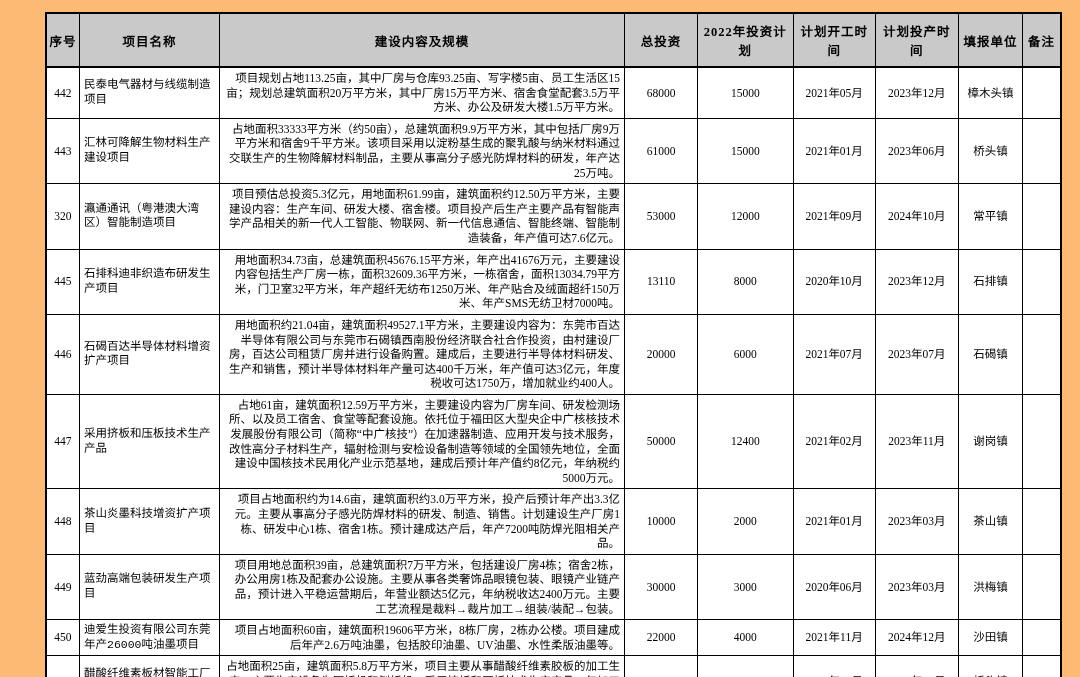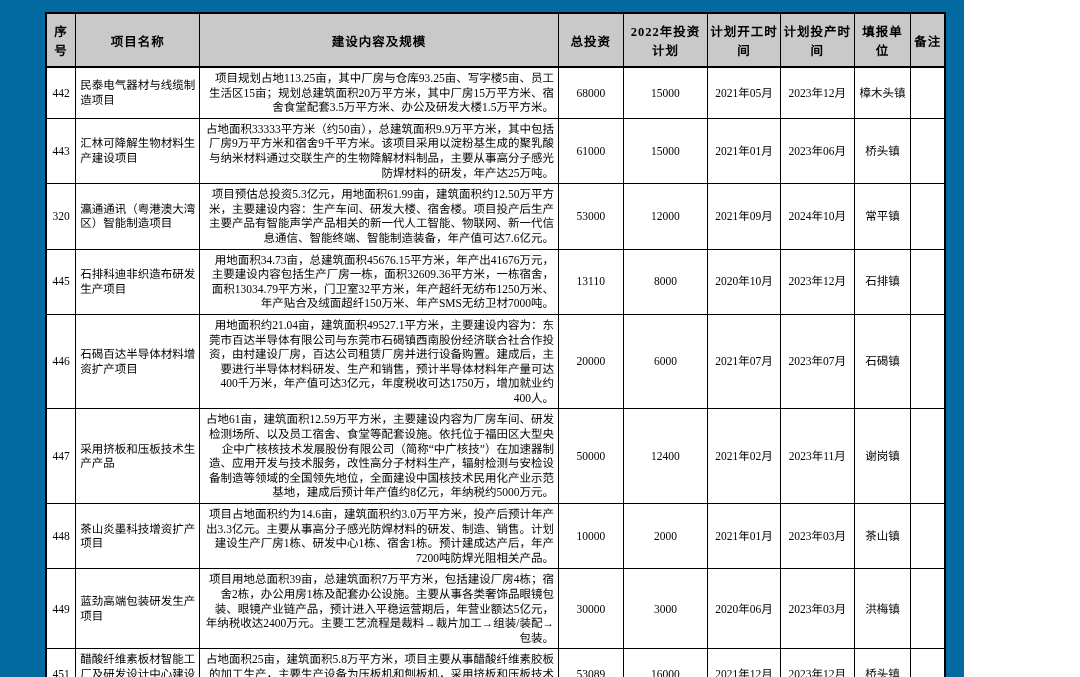--- a/index.html
+++ b/index.html
@@ -2,23 +2,23 @@
 <html lang="zh-CN"><head>
 <meta charset="utf-8">
 <style>
   * { box-sizing: border-box; margin: 0; padding: 0; }
   html, body {
     background: #ffffff;
     font-family: "Liberation Serif", "DejaVu Serif", serif;
     color: #000000;
   }
   .page {
-    width: 964px;
+    width: 1080px;
     height: 677px;
-    background: #0369a1;
+    background: #fdba74;
     padding: 12px 18px 10px 45px;
     overflow: hidden;
   }
   table.projects {
     border-collapse: collapse;
     width: 100%;
     table-layout: fixed;
     border: 2px solid #000;
   }
   table.projects th, table.projects td {
@@ -38,21 +38,21 @@
   }
   table.projects td {
     font-size: 11.5px;
     line-height: 14.6px;
     padding: 3px 4px;
     background: #ffffff;
   }
   td.c-seq, td.c-total, td.c-plan2022, td.c-start, td.c-prod, td.c-unit, td.c-remark {
     text-align: center;
   }
-  td.c-name { text-align: left; padding-left: 5px; }
+  td.c-name { text-align: left; padding-left: 5px; font-family: Liberation Mono, monospace; }
   td.c-content { text-align: right; padding-left: 6px; padding-right: 5px; }
   td.c-total, td.c-plan2022, td.c-start, td.c-prod {
     font-size: 12.5px;
   }
 </style>
 </head>
 <body>
 
 <div class="page">
   <table class="projects">
@@ -163,20 +163,31 @@
           <td class="c-name">蓝劲高端包装研发生产项目</td>
           <td class="c-content">项目用地总面积39亩，总建筑面积7万平方米，包括建设厂房4栋；宿舍2栋，办公用房1栋及配套办公设施。主要从事各类奢饰品眼镜包装、眼镜产业链产品，预计进入平稳运营期后，年营业额达5亿元，年纳税收达2400万元。主要工艺流程是裁料→裁片加工→组装/装配→包装。</td>
           <td class="c-total">30000</td>
           <td class="c-plan2022">3000</td>
           <td class="c-start">2020年06月</td>
           <td class="c-prod">2023年03月</td>
           <td class="c-unit">洪梅镇</td>
           <td class="c-remark"></td>
         </tr>
         <tr>
+          <td class="c-seq">450</td>
+          <td class="c-name">迪爱生投资有限公司东莞年产26000吨油墨项目</td>
+          <td class="c-content">项目占地面积60亩，建筑面积19606平方米，8栋厂房，2栋办公楼。项目建成后年产2.6万吨油墨，包括胶印油墨、UV油墨、水性柔版油墨等。</td>
+          <td class="c-total">22000</td>
+          <td class="c-plan2022">4000</td>
+          <td class="c-start">2021年11月</td>
+          <td class="c-prod">2024年12月</td>
+          <td class="c-unit">沙田镇</td>
+          <td class="c-remark"></td>
+        </tr>
+        <tr>
           <td class="c-seq">451</td>
           <td class="c-name">醋酸纤维素板材智能工厂及研发设计中心建设项目</td>
           <td class="c-content">占地面积25亩，建筑面积5.8万平方米，项目主要从事醋酸纤维素胶板的加工生产，主要生产设备为压板机和刨板机，采用挤板和压板技术生产产品，年加工生产醋酸纤维素胶板5509吨。</td>
           <td class="c-total">53089</td>
           <td class="c-plan2022">16000</td>
           <td class="c-start">2021年12月</td>
           <td class="c-prod">2023年12月</td>
           <td class="c-unit">桥头镇</td>
           <td class="c-remark"></td>
         </tr>

